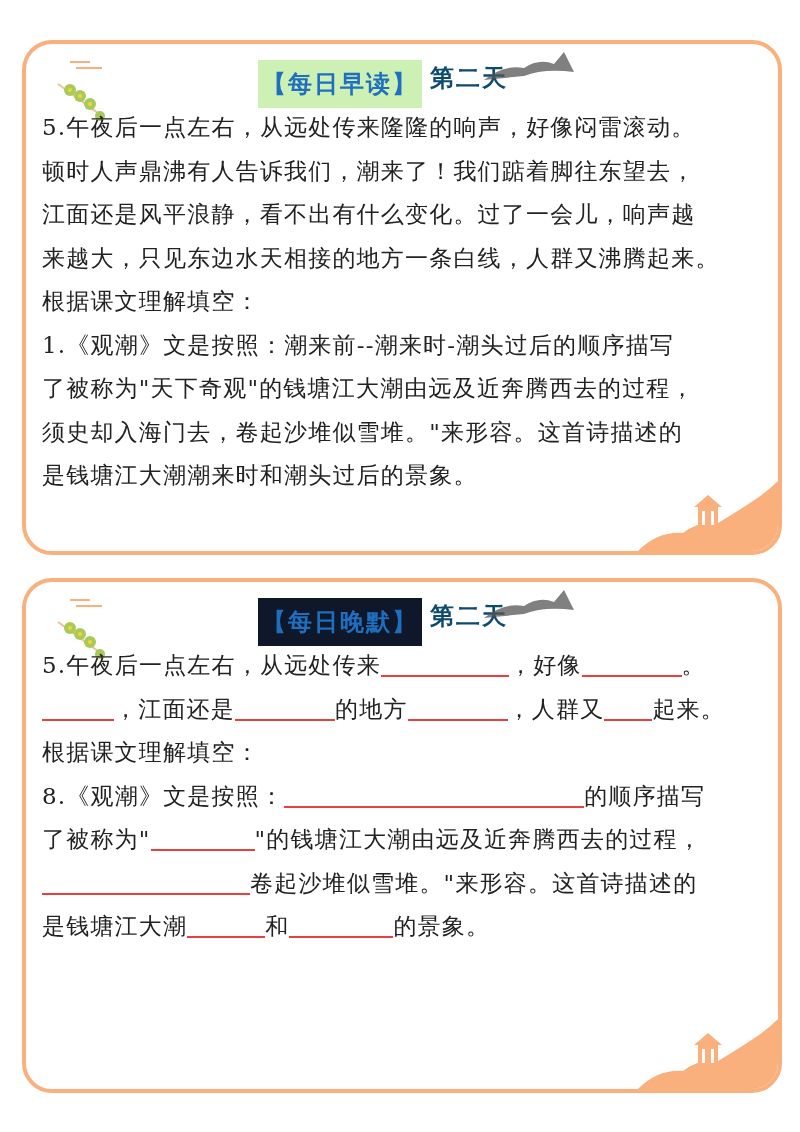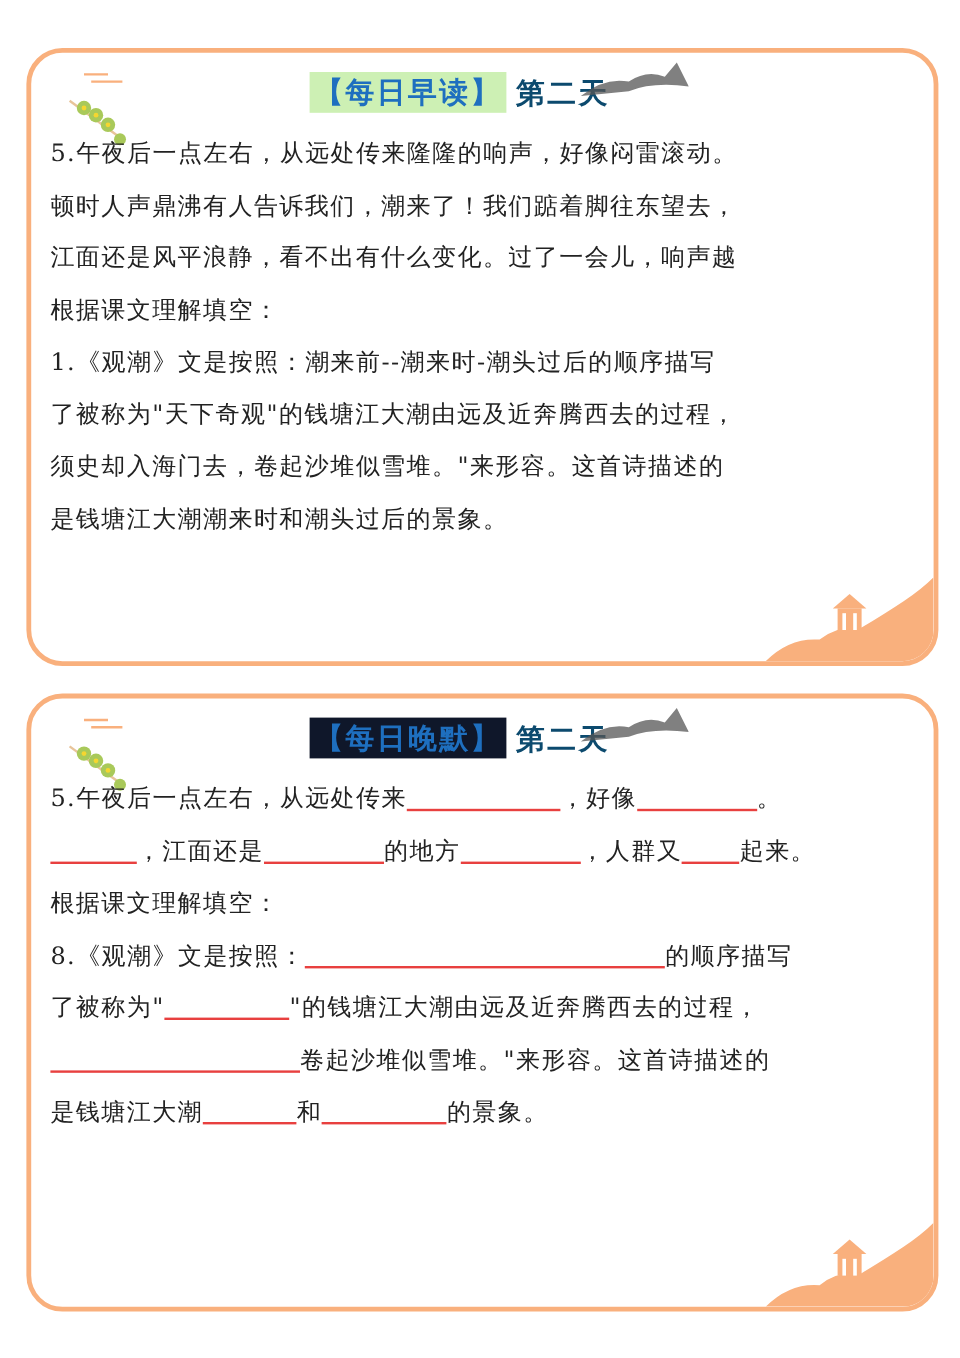--- a/index.html
+++ b/index.html
@@ -11,38 +11,38 @@
       position: absolute; left: 22px; width: 760px;
       border: 4px solid #f9b07d; border-radius: 30px; background: #fff;
       box-sizing: border-box; overflow: hidden;
     }
     .card.top { top: 40px; height: 515px; }
     .card.bottom { top: 578px; height: 515px; }
     .header {
       position: absolute; top: 10px; left: 0; width: 100%; height: 50px;
     }
     .title-box {
-      position: absolute; left: 232px; top: 6px; height: 34px; padding: 0 4px;
+      position: absolute; left: 232px; top: 6px; height: 48px; padding: 0 4px;
       display: flex; align-items: center;
       font-family: "DejaVu Sans", "Liberation Sans", sans-serif; font-weight: bold;
       font-size: 24px; color: #1e6fbf; letter-spacing: 2px;
     }
     .top .title-box { background: #cdf0b4; }
     .bottom .title-box { background: #0f172a; text-align: center; }
     .day-label {
       position: absolute; left: 404px; top: 8px;
       font-family: "DejaVu Sans", "Liberation Sans", sans-serif; font-weight: bold;
       font-size: 24px; color: #0c4a6e; letter-spacing: 2px;
     }
     .ink-mountain { position: absolute; left: 458px; top: -4px; width: 90px; height: 34px; }
     .flower { position: absolute; left: 14px; top: 0px; width: 80px; height: 70px; }
     .pavilion { position: absolute; right: 0; bottom: 0; width: 140px; height: 70px; }
     .body-text {
       position: absolute; left: 16px; top: 62px; width: 730px;
-      font-size: 20px; line-height: 43.5px; letter-spacing: 1.2px;
+      font-size: 23px; line-height: 43.5px; letter-spacing: 1.2px;
     }
     .line { white-space: nowrap; height: 43.5px; }
     .blank {
       display: inline-block; border-bottom: 2px solid #e8403f; height: 24px; vertical-align: -4px;
     }
     .watermark {
       position: absolute; font-family: "DejaVu Sans", sans-serif; font-size: 44px; color: rgba(0,0,0,0.06);
       transform: rotate(50deg); pointer-events: none; white-space: nowrap;
     }
   </style>
@@ -70,20 +70,21 @@
     <div class="title-box">【每日早读】</div>
     <div class="day-label">第二天</div>
     <svg class="ink-mountain" viewBox="0 0 90 34">
       <path d="M0 30 Q20 14 40 18 Q55 8 70 14 L80 2 L90 22 Q60 18 40 26 Q20 28 0 30Z" fill="#555" opacity="0.75"></path>
     </svg>
   </div>
   <div class="body-text">
     <div class="line">5.午夜后一点左右，从远处传来隆隆的响声，好像闷雷滚动。</div>
     <div class="line">顿时人声鼎沸有人告诉我们，潮来了！我们踮着脚往东望去，</div>
     <div class="line">江面还是风平浪静，看不出有什么变化。过了一会儿，响声越</div>
+    <div class="line">来越大，只见东边水天相接的地方一条白线，人群又沸腾起来。</div>
     <div class="line">根据课文理解填空：</div>
     <div class="line">1.《观潮》文是按照：潮来前--潮来时-潮头过后的顺序描写</div>
     <div class="line">了被称为"天下奇观"的钱塘江大潮由远及近奔腾西去的过程，</div>
     <div class="line">须史却入海门去，卷起沙堆似雪堆。"来形容。这首诗描述的</div>
     <div class="line">是钱塘江大潮潮来时和潮头过后的景象。</div>
   </div>
   <svg class="pavilion" viewBox="0 0 140 70">
     <path d="M0 70 Q20 50 45 52 Q60 40 80 42 Q100 30 115 20 Q130 10 140 0 L140 70 Z" fill="#f9b07d"></path>
     <path d="M56 26 L70 14 L84 26 Z" fill="#f9b07d"></path>
     <rect x="60" y="26" width="20" height="18" fill="#f9b07d"></rect>

